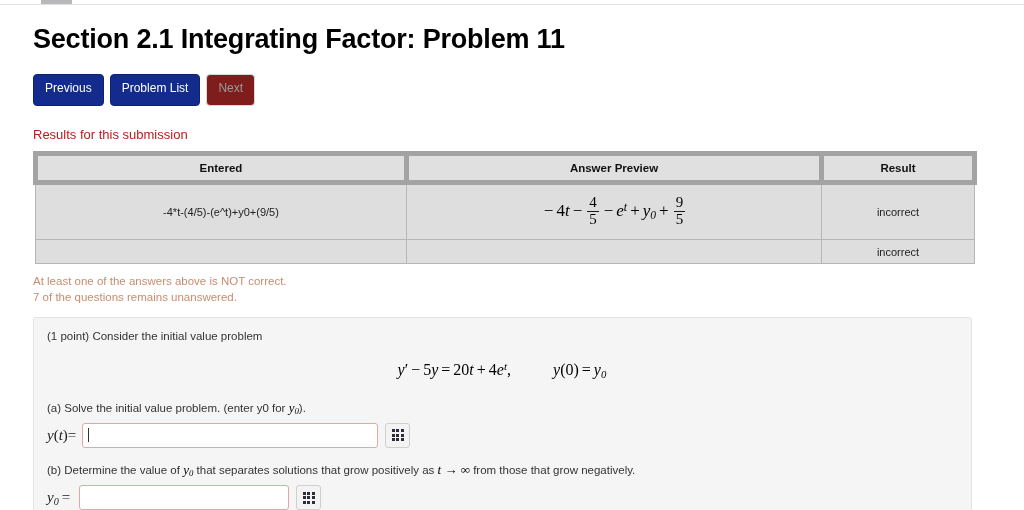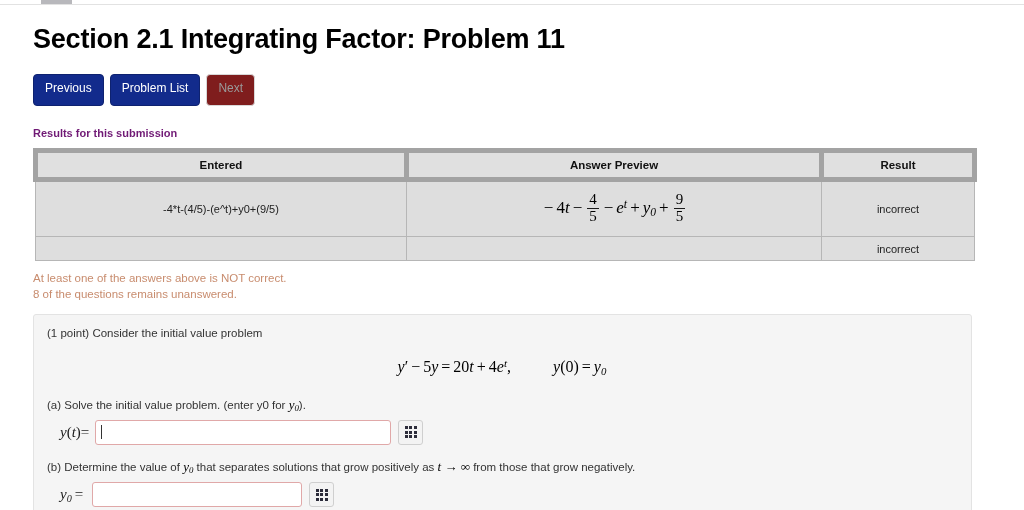--- a/index.html
+++ b/index.html
@@ -40,21 +40,21 @@
   .btn-primary {
     background: #122b8c; color: #ffffff;
     border-color: #0e2270;
   }
   .btn-disabled {
     background: #7f1d1d; color: #9a9a9a;
     border: 1px solid #d8d8d8; cursor: default;
   }
 
   h2.results-heading {
-    font-size: 11px; font-weight: bold; color: #701a75;
+    font-size: 13px; font-weight: normal; color: #b91c1c;
     margin: 21px 0 0 0;
   }
 
   table.results {
     margin-top: 9px;
     width: 939px;
     border-collapse: collapse;
     table-layout: fixed;
   }
   table.results th {
@@ -129,21 +129,21 @@
   .equation-line {
     text-align: center;
     margin: 18px 0 20px 0;
   }
   .equation-line .math { font-size: 16px; }
   .eq-gap { display: inline-block; width: 42px; }
 
   .part-label { font-size: 11.5px; color: #333; margin-top: 4px; }
   .part-label .math { font-size: 13px; }
 
-  .answer-row { display: flex; align-items: center; margin-top: 7px; margin-left: 13px; }
+  .answer-row { display: flex; align-items: center; margin-top: 7px; }
   .answer-lead {
     font-family: "Liberation Serif", serif; font-style: italic;
     font-size: 15px; color: #1a1a1a; margin-right: 6px;
   }
   .ans-input {
     height: 25px;
     border: 1px solid #e0a8a8;
     background: #ffffff;
     border-radius: 3px;
     outline: none;
@@ -223,21 +223,21 @@
         <tr class="row-short">
           <td></td>
           <td></td>
           <td class="result-cell">incorrect</td>
         </tr>
       </tbody>
     </table>
 
     <div class="alerts">
       <div class="alert-line">At least one of the answers above is NOT correct.</div>
-      <div class="alert-line">8 of the questions remains unanswered.</div>
+      <div class="alert-line">7 of the questions remains unanswered.</div>
     </div>
 
     <div class="problem-panel">
 
       <div class="points-line">(1 point) Consider the initial value problem</div>
 
       <div class="equation-line">
         <span class="math">
           y<span class="num">′</span><span class="op">−</span><span class="num">5</span>y<span class="op">=</span><span class="num">20</span>t<span class="op">+</span><span class="num">4</span>e<sup class="sp">t</sup><span class="num">,</span><span class="eq-gap"></span>y<span class="num">(0)</span><span class="op">=</span>y<sub class="sb">0</sub>
         </span>

